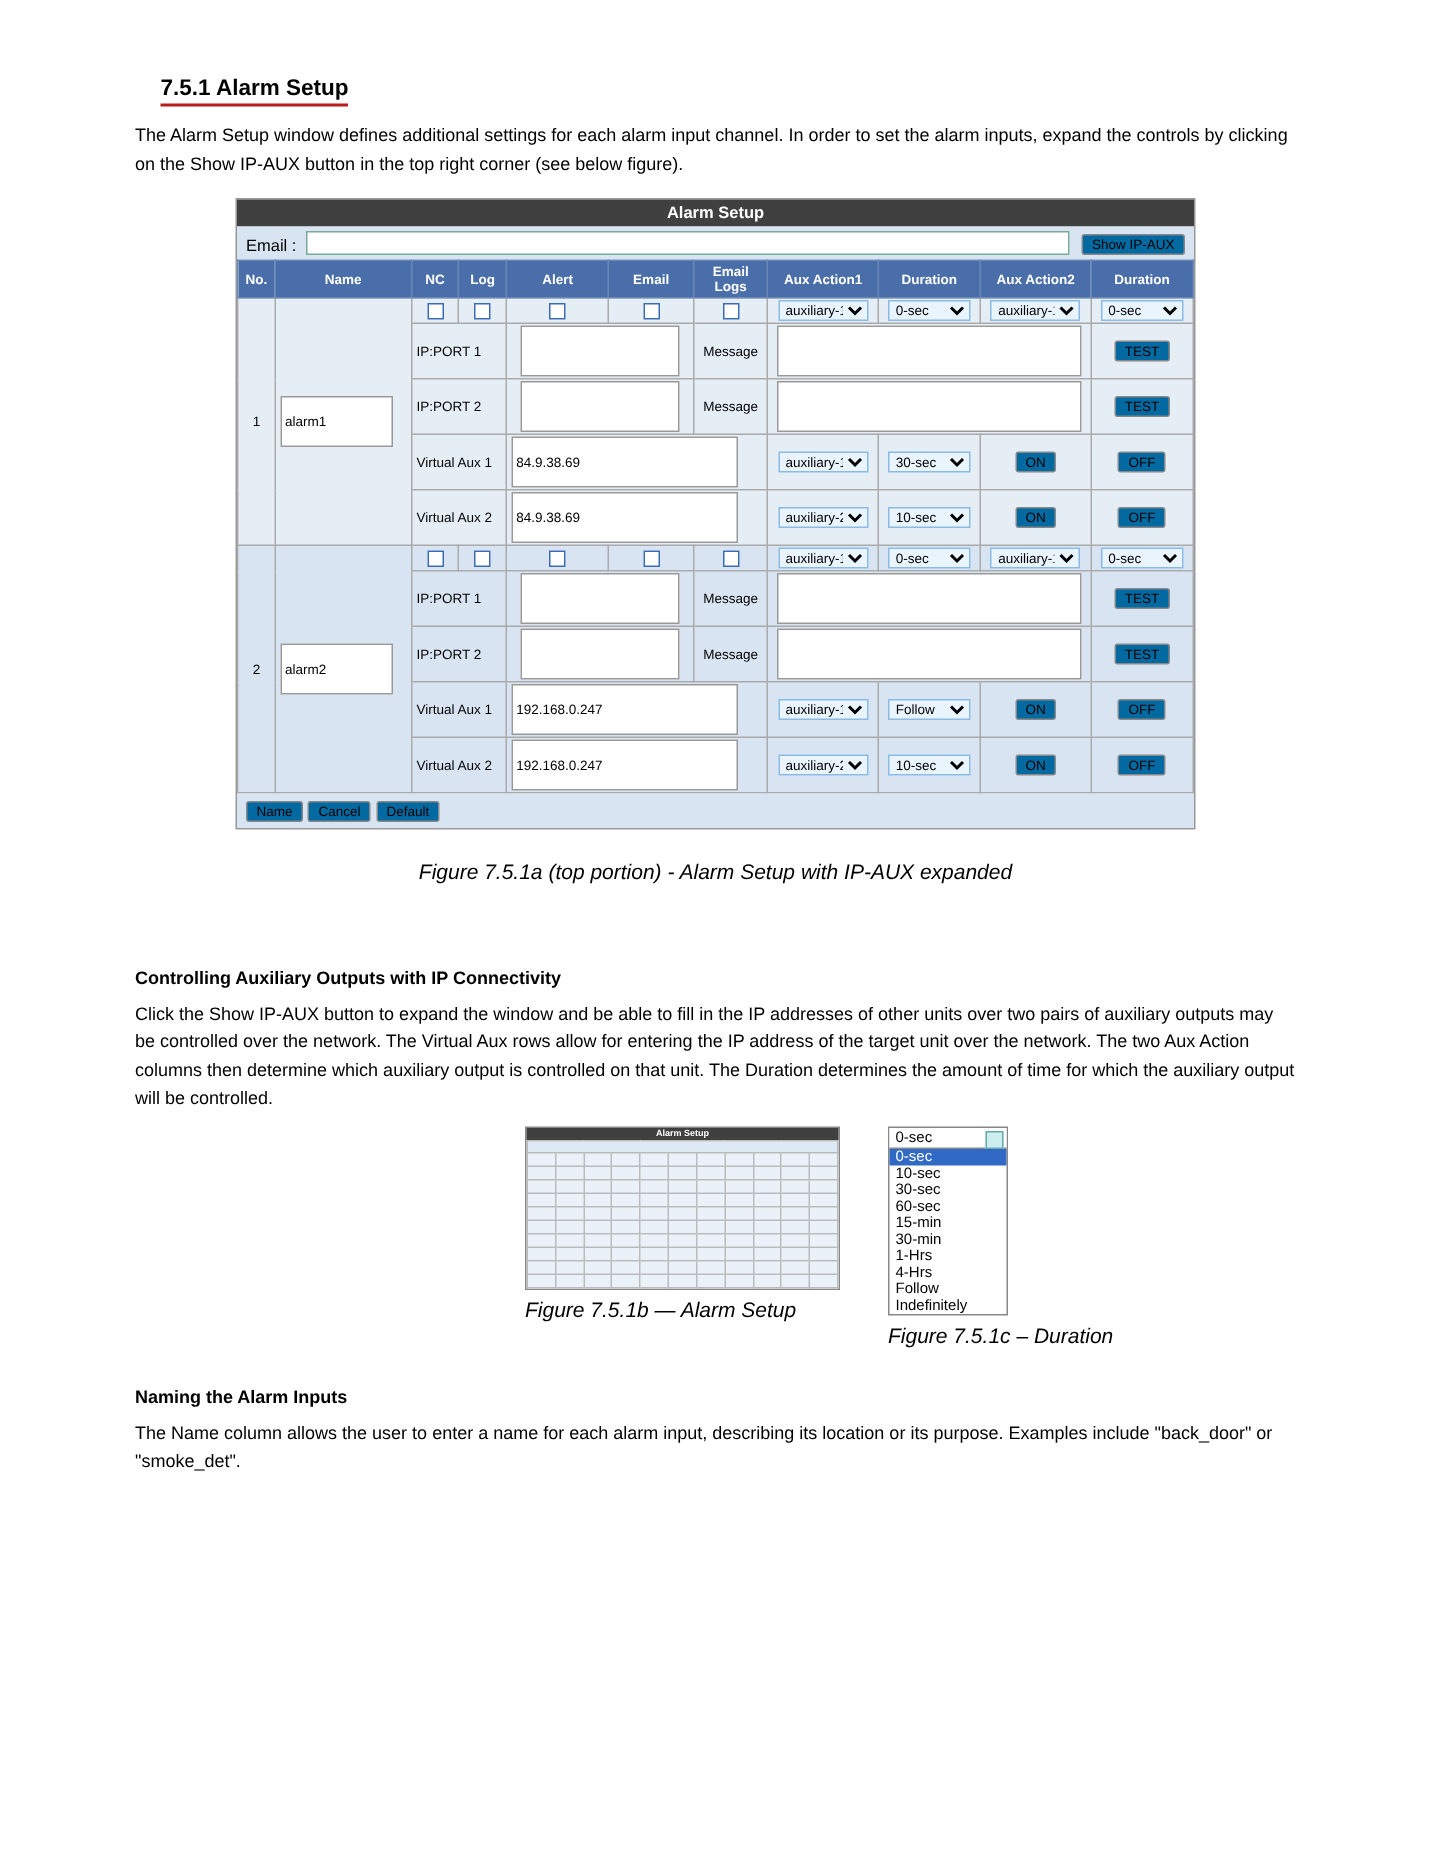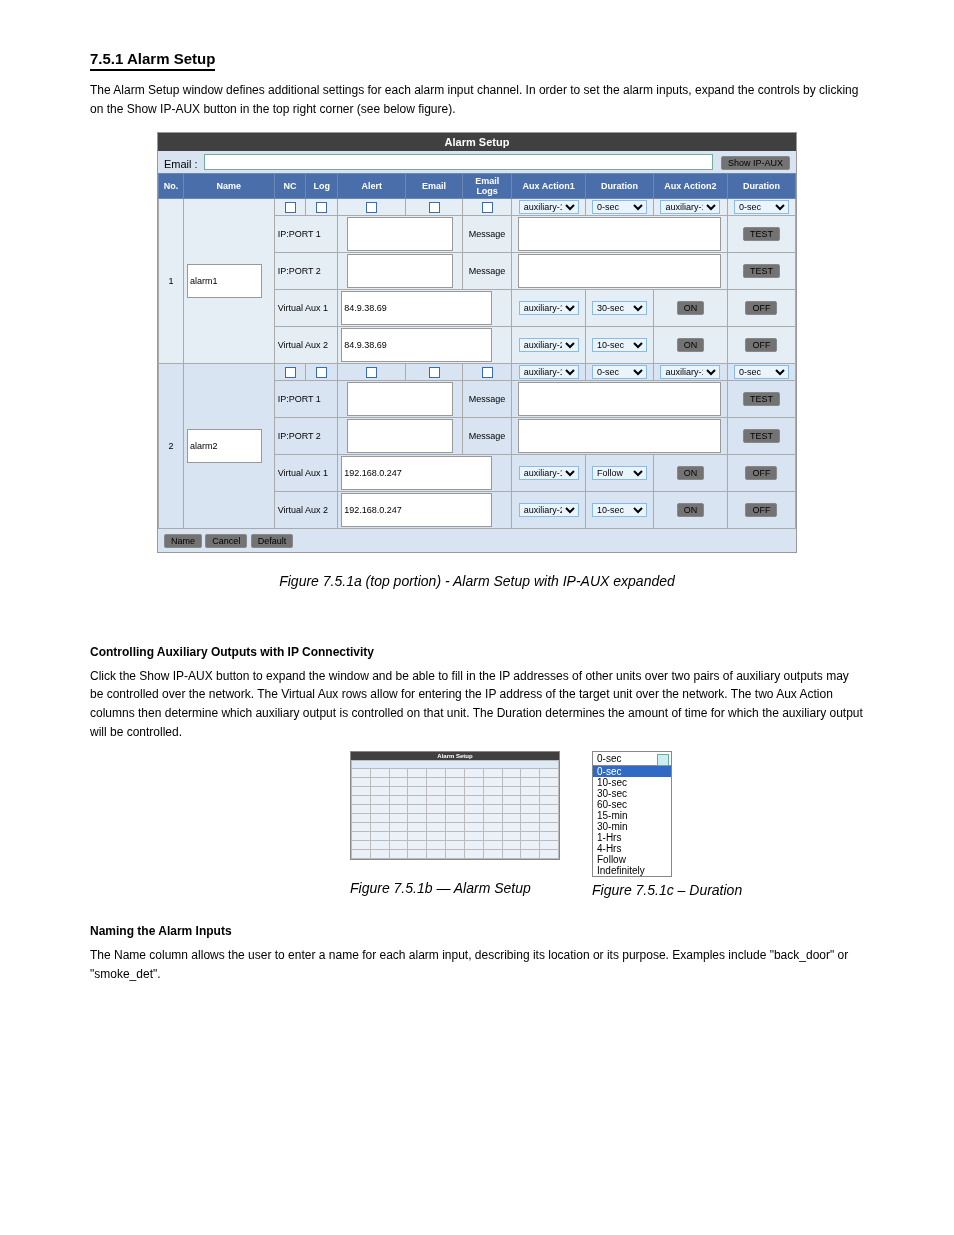--- a/index.html
+++ b/index.html
@@ -1,26 +1,26 @@
 <!DOCTYPE html>
 <html><head>
 <meta charset="utf-8">
 <style>
 * { box-sizing: border-box; margin: 0; padding: 0; }
 body { font-family: Arial, sans-serif; background: #fff; width: 954px; padding: 50px 90px; font-size: 12px; color: #000; }
 h2 { font-size: 15px; margin-bottom: 10px; font-weight: bold; }
 h3 { font-size: 12px; font-weight: bold; margin-bottom: 8px; }
-.underline { border-bottom: 2px solid #000000; display: inline-block; padding-bottom: 2px; }
+.underline { border-bottom: 2px solid #b91c1c; display: inline-block; padding-bottom: 2px; margin-left: 17px; }
 p { font-size: 12px; line-height: 1.55; margin-bottom: 10px; }
 .sc { border: 1px solid #999; margin: 14px auto 18px; }
 .sc-header { background: #404040; color: #fff; text-align: center; font-weight: bold; font-size: 11px; padding: 3px; }
 .sc-toolbar { background: #d8e4f1; padding: 3px 6px; font-weight: normal; font-size: 11px; display: flex; align-items: flex-end; }
 .sc-toolbar .tlabel { margin-right: 6px; }
 .sc-toolbar .field { flex: 1; height: 16px; border: 1px solid #7a9; background: #fff; margin-right: 8px; }
-.btn { background: #737373; border: 1px solid #888; border-radius: 2px; font-size: 9px; padding: 1px 6px; display: inline-block; cursor: pointer; }
+.btn { background: #0369a1; border: 1px solid #888; border-radius: 2px; font-size: 9px; padding: 1px 6px; display: inline-block; cursor: pointer; }
 table.alarms { width: 100%; border-collapse: collapse; font-size: 9px; }
 .alarms th { background: #4a6ea9; color: #fff; border: 1px solid #6b87b4; padding: 2px 3px; font-weight: bold; }
 .alarms td { border: 1px solid #aaa; padding: 1px 3px; text-align: center; vertical-align: middle; background: #e5edf5; }
 .alarms td.left { text-align: left; }
 .alarms .altbg td { background: #d8e4f1; }
 .alarms input[type=text] { width: 90%; border: 1px solid #999; font-size: 9px; height: 13px; padding: 16px 2px; }
 .alarms select { border: 1px solid #8abae6; background: #e9f4fd; font-size: 9px; height: 14px; width: 90%; }
 .chk { display: inline-block; width: 11px; height: 11px; border: 1px solid #3a6bb8; background: #fff; vertical-align: middle; }
 .footer-btns { background: #d8e4f1; padding: 4px 6px; }
 .small-caption { font-size: 14px; text-align: center; margin-bottom: 12px; font-style: italic; }
@@ -303,21 +303,21 @@
               <td></td>
               <td></td>
               <td></td>
               <td></td>
               <td></td>
               <td></td>
             </tr>
       </tbody>
         </table>
     </div>
-    <p class="small-caption" style="text-align:left;margin-top:18px;">Figure 7.5.1b — Alarm Setup</p>
+    <p class="small-caption" style="text-align:left;margin-top:3px;">Figure 7.5.1b — Alarm Setup</p>
   </div>
   <div>
     <div class="duration-box">
       <div class="top">0-sec</div>
       <div class="sel">0-sec</div>
       <div>10-sec</div>
       <div>30-sec</div>
       <div>60-sec</div>
       <div>15-min</div>
       <div>30-min</div>

